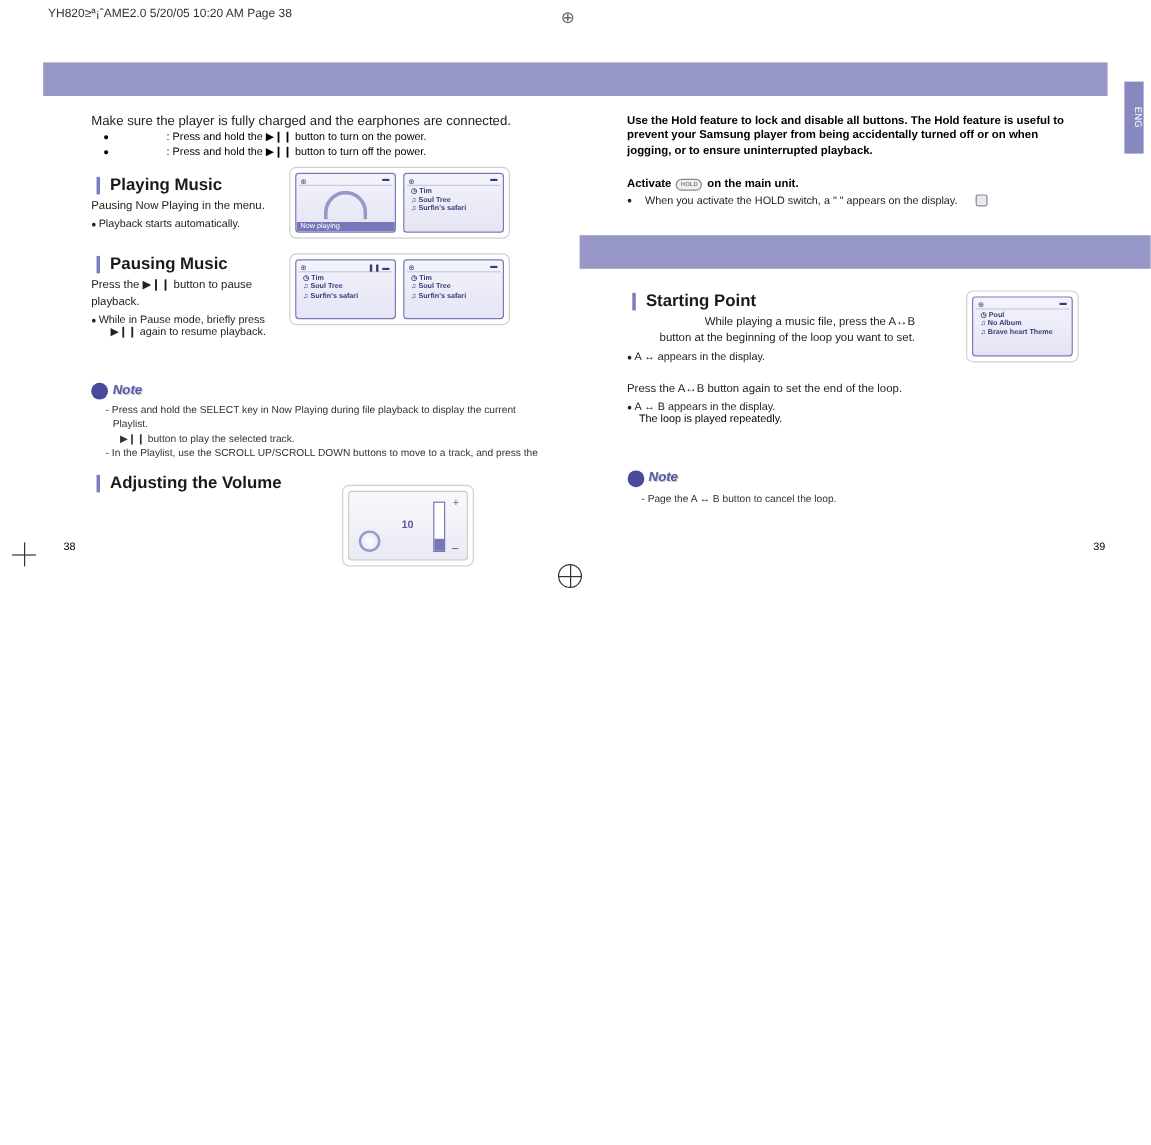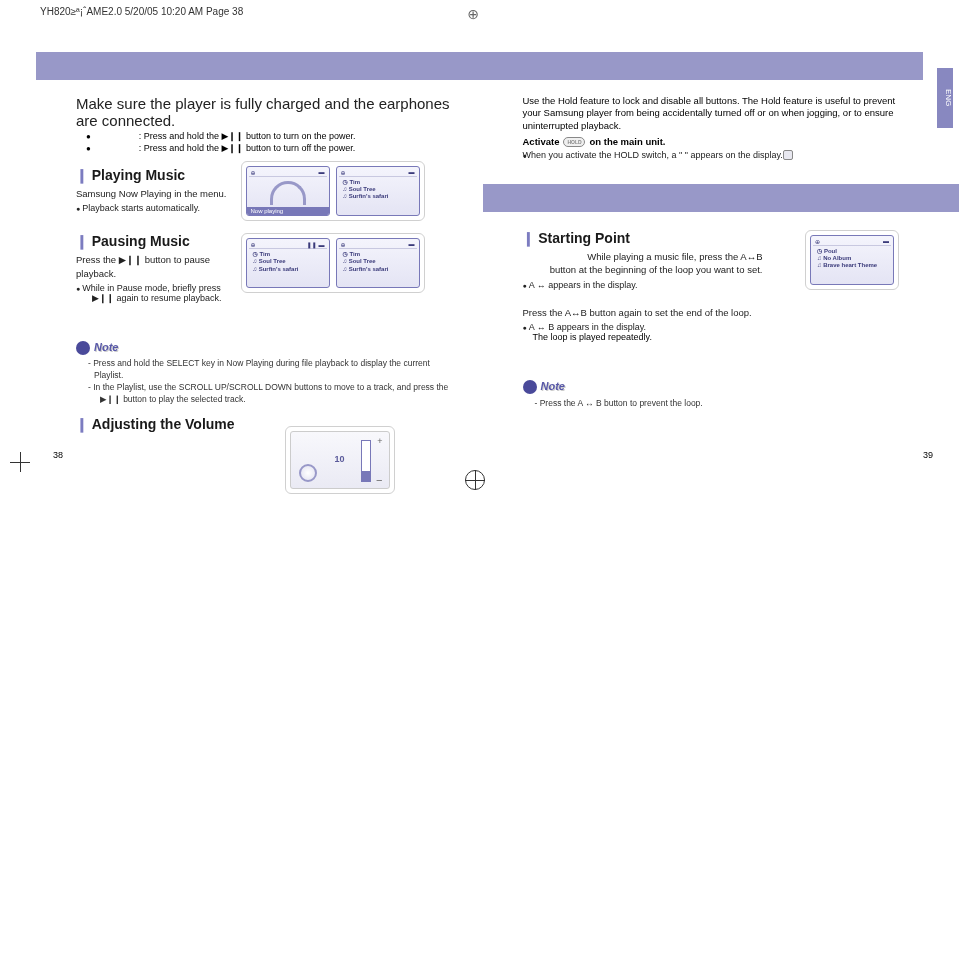--- a/index.html
+++ b/index.html
@@ -36,21 +36,21 @@
       bottom: 0;
       display: flex;
     }
     .left-page, .right-page {
       flex: 1;
       padding: 0 30px 0 76px;
       position: relative;
     }
     .right-page { padding: 0 60px 0 40px; }
     .intro-text {
-      font-size: 15px;
+      font-size: 11px;
       color: #222;
       margin-top: 10px;
     }
     .bullet-list { margin: 0 0 14px 10px; }
     .bullet-item {
       display: flex;
       align-items: center;
       font-size: 9px;
       margin: 2px 0;
     }
@@ -214,38 +214,38 @@
       width: 16px;
       height: 60px;
       background: #8888c0;
       color: #fff;
       font-size: 8px;
       writing-mode: vertical-rl;
       text-align: center;
       padding: 4px 0;
     }
     .page-num-left { position: absolute; left: 53px; top: 450px; font-size: 9px; }
-    .page-num-right { position: absolute; right: 26px; top: 450px; font-size: 9px; }
+    .page-num-right { position: absolute; right: 38px; top: 450px; font-size: 9px; }
     .crop-mark { position: absolute; width: 30px; height: 30px; }
     .crop-mark.tl { top: 452px; left: 10px; }
     .crop-mark.ctr { top: 470px; left: 465px; }
     .crop-mark::before, .crop-mark::after {
       content: ""; position: absolute; background: #333;
     }
     .crop-mark::before { width: 20px; height: 1px; top: 10px; left: 0; }
     .crop-mark::after { width: 1px; height: 20px; top: 0; left: 10px; }
     .crop-circle {
       position: absolute;
       width: 20px; height: 20px;
       border: 1px solid #333;
       border-radius: 50%;
       top: 0; left: 0;
     }
     .right-content { margin-top: 10px; }
-    .hold-desc { font-size: 9.5px; line-height: 1.3; margin-bottom: 4px; }
+    .hold-desc { font-size: 9.5px; line-height: 1.3; margin-bottom: 16px; font-weight: bold; }
     .activate-line { font-size: 9.5px; font-weight: bold; margin-bottom: 2px; display:flex; align-items:center; gap:4px;}
     .hold-icon {
       display: inline-block;
       width: 22px; height: 10px;
       border: 1px solid #888;
       border-radius: 5px;
       font-size: 5px;
       text-align: center;
       line-height: 8px;
       color: #888;
@@ -285,21 +285,21 @@
       <div class="bullet-item">
           <span>: Press and hold the ▶❙❙ button to turn on the power.</span>
         </div>
       <div class="bullet-item">
           <span>: Press and hold the ▶❙❙ button to turn off the power.</span>
         </div>
     </div>
 
     <div class="section">
       <div class="section-title"><span class="bar">❙</span><span>Playing Music</span></div>
-      <div class="section-text">Samsung Now Playing in the menu.</div>
+      <div class="section-text">Pausing Now Playing in the menu.</div>
       <div class="sub-bullet">Playback starts automatically.</div>
       <div class="screen-pair" style="top:-6px;">
         <div class="device-screen">
           <div class="top-bar">
               <span>⊕</span>
               <span>▬</span>
             </div>
           <div class="headphone"></div>
           <div class="now-playing-band">Now playing</div>
         </div>
@@ -346,22 +346,22 @@
             <div class="song-icon">Soul Tree</div>
             <div class="song-icon">Surfin's safari</div>
           </div>
         </div>
       </div>
     </div>
 
     <div class="note-block">
       <div class="note-label">Note</div>
       <div class="note-line">- Press and hold the SELECT key in Now Playing during file playback to display the current Playlist.</div>
+      <div class="note-line" style="text-indent:0;padding-left:12px;">▶❙❙ button to play the selected track.</div>
       <div class="note-line">- In the Playlist, use the SCROLL UP/SCROLL DOWN buttons to move to a track, and press the</div>
-      <div class="note-line" style="text-indent:0;padding-left:12px;">▶❙❙ button to play the selected track.</div>
     </div>
 
     <div class="section" style="margin-top:10px;">
       <div class="section-title"><span class="bar">❙</span><span>Adjusting the Volume</span></div>
       <div class="screen-single" style="top:10px;">
         <div class="volume-screen">
           <div class="vol-knob"></div>
           <div class="vol-num">10</div>
           <div class="vol-bar">
               <div class="vol-fill"></div>
@@ -374,21 +374,21 @@
   </div>
 
   <div class="right-page">
     <div class="right-content">
       <div class="hold-desc">Use the Hold feature to lock and disable all buttons. The Hold feature is useful to prevent your Samsung player from being accidentally turned off or on when jogging, or to ensure uninterrupted playback.</div>
       <div class="activate-line">
         <span>Activate</span>
         <span class="hold-icon">HOLD</span>
         <span>on the main unit.</span>
       </div>
-      <div class="sub-bullet" style="max-width:none;display:flex;align-items:center;gap:0;">
+      <div class="sub-bullet" style="max-width:none;display:flex;align-items:center;gap:15px;">
         <span>When you activate the HOLD switch, a "        " appears on the display.</span>
         <span class="lock-icon"></span>
       </div>
 
       <div class="right-purple-spacer"></div>
 
       <div class="section">
         <div class="section-title"><span class="bar">❙</span><span>Starting Point</span></div>
         <div class="section-text" style="max-width:240px;text-align:right;">
           <span>While playing a music file, press the A↔B</span><br>
@@ -411,21 +411,21 @@
       </div>
 
       <div class="section" style="margin-top:16px;">
         <div class="section-text" style="max-width:300px;">Press the A↔B button again to set the end of the loop.</div>
         <div class="sub-bullet">A ↔ B appears in the display.</div>
         <div style="font-size:9px;padding-left:10px;">The loop is played repeatedly.</div>
       </div>
 
       <div class="note-block" style="margin-top:12px;">
         <div class="note-label">Note</div>
-        <div class="note-line">- Press the A ↔ B button to prevent the loop.</div>
+        <div class="note-line">- Page the A ↔ B button to cancel the loop.</div>
       </div>
     </div>
   </div>
 </div>
 
 <div class="page-num-left">38</div>
 <div class="page-num-right">39</div>
 
 <div class="crop-mark tl"></div>
 <div class="crop-mark ctr">

